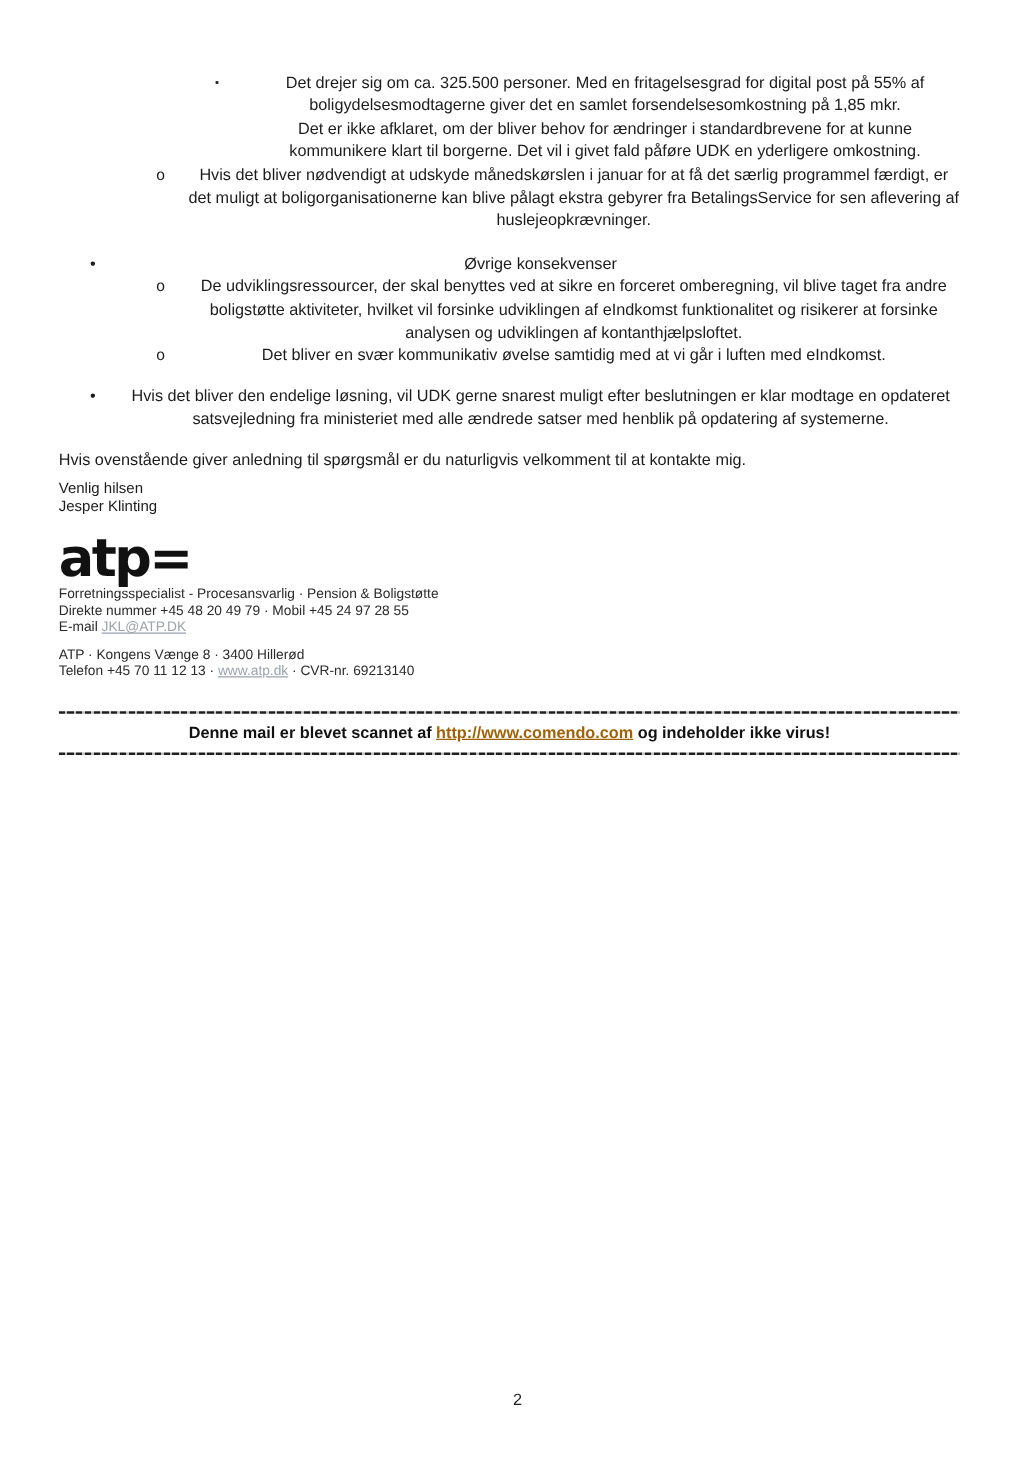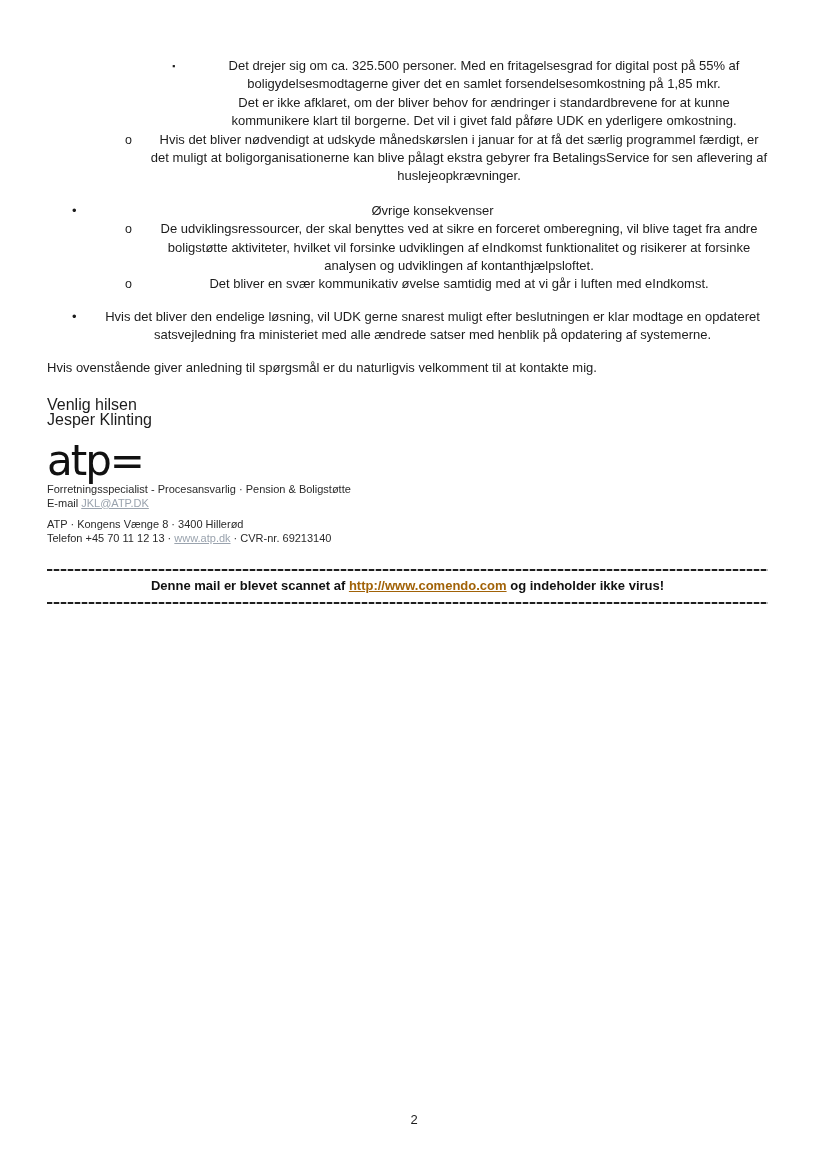--- a/index.html
+++ b/index.html
@@ -26,27 +26,27 @@
   .li3 { padding-left:125px; }
   .li3 .marker { width:28px; font-size:9px; line-height:19px; }
   .li2 { padding-left:78px; }
   .li2 .marker { width:25px; font-size:12.5px; }
   .li1 { padding-left:25px; }
   .li1 .marker { width:25px; }
   .mt-block { margin-top:16px; }
   .mt-item4 { margin-top:14px; }
   
   .closing { margin-top:14px; font-size:13px; line-height:18.4px; }
-  .signoff { margin-top:20px; font-size:16px; line-height:15px; }
+  .signoff { margin-top:6px; font-size:12px; line-height:15px; }
   .signoff .name { font-weight:normal; }
   
   .logo {
     margin-top:12px;
     font-family:"DejaVu Sans", sans-serif;
-    font-weight:normal;
+    font-weight:bold;
     font-size:42px;
     line-height:44px;
     letter-spacing:-2px;
     color:#111;
   }
   .sig p { font-size:11px; line-height:13.5px; color:#2a2a2a; }
   .sig-address { margin-top:8px; }
   .link-light {
     color:#9aa3ae;
     text-decoration:underline;
@@ -136,20 +136,21 @@
 
   <div class="signoff">
     <div>Venlig hilsen</div>
     <div class="name">Jesper Klinting</div>
   </div>
 
   <div class="logo">atp=</div>
 
   <div class="sig">
     <p>Forretningsspecialist - Procesansvarlig · Pension &amp; Boligstøtte</p>
+    <p>Direkte nummer +45 48 20 49 79 · Mobil +45 24 97 28 55</p>
     <p>
       <span>E-mail </span><span class="link-light">JKL@ATP.DK</span>
     </p>
     <div class="sig-address">
       <p>ATP · Kongens Vænge 8 · 3400 Hillerød</p>
       <p>
         <span>Telefon +45 70 11 12 13 · </span><span class="link-light">www.atp.dk</span><span> · CVR-nr. 69213140</span>
       </p>
     </div>
   </div>

